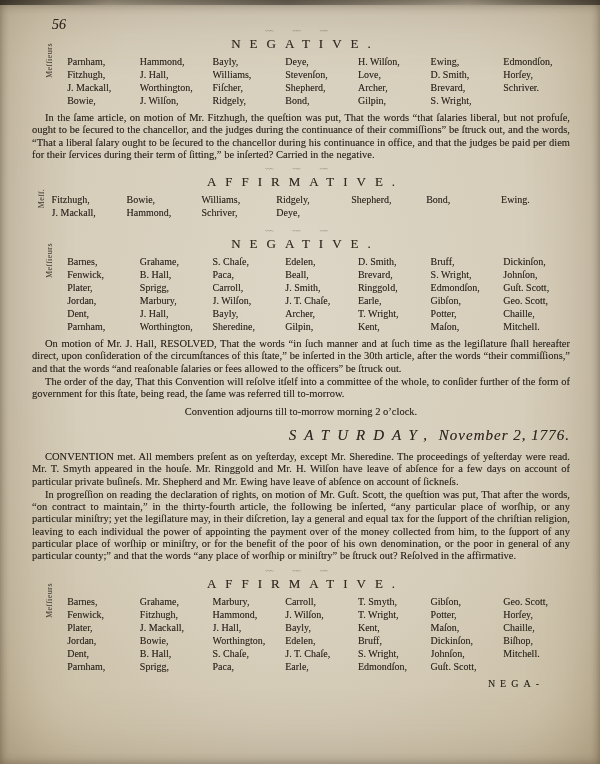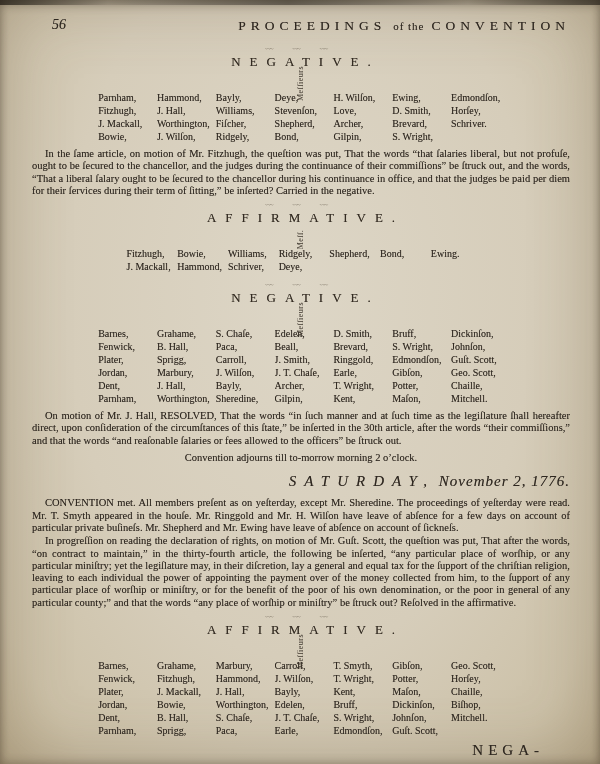--- a/index.html
+++ b/index.html
@@ -24,51 +24,46 @@
   .page-title .caps  { font-size:13.5px; letter-spacing:5px; }
   .page-title .lower { font-size:11px; letter-spacing:1px; margin:0 3px; }
 
   .orn { text-align:center; color:rgba(80,65,45,.30); font-size:9px; letter-spacing:8px;
          height:9px; line-height:9px; overflow:hidden; }
   .orn::before { content:"﹏ ﹏ ﹏"; }
 
   .vote-heading { text-align:center; font-size:13px; letter-spacing:9px; padding-left:9px;
                   margin:3px 0 4px; color:#33 2b22; color:#332b22; }
 
-  .vote-table { display:flex; align-items:center; margin:2px 0 5px;flex-direction:column; }
+  .vote-table { display:flex; align-items:flex-start; margin:2px 0 5px; }
   .vote-label { flex:0 0 18px; display:flex; align-items:center; justify-content:center; }
   .vote-label .rot { display:inline-block; transform:rotate(-90deg); white-space:nowrap;
                      font-size:8px; letter-spacing:.5px; color:#3a3229; opacity:.85; }
   .vote-grid { flex:1; display:grid; grid-template-columns:repeat(7,1fr);
                column-gap:6px; row-gap:1px; font-size:10px; line-height:12px; }
   .name-cell { white-space:nowrap; overflow:hidden; }
 
   .para { font-size:10.5px; line-height:12.3px; text-align:justify; text-indent:13px; margin:1px 0; }
   .center-line { text-align:center; font-size:10.5px; margin:5px 0 3px; text-indent:0; }
 
   .date-heading { text-align:right; font-size:15px; margin:9px 0 7px;font-style:italic; }
   .date-heading .day { letter-spacing:8px; }
   .date-heading .dt  { letter-spacing:1px; }
 
-  .catchword { text-align:right; padding-right:26px; font-size:15px; letter-spacing:5px; margin-top:5px; }
+  .catchword { text-align:right; padding-right:26px; font-size:10px; letter-spacing:5px; margin-top:5px; }
 </style>
 </head>
 <body>
 
 <div class="page">
   <div class="scan-edge"></div>
   <div class="content">
 
     <header class="page-header">
       <span class="page-number">56</span>
-      <span class="page-title">
-        <span class="caps">PROCEEDINGS</span>
-        <span class="lower">of the</span>
-        <span class="caps">CONVENTION</span>
-      </span>
     </header>
 
     <div class="orn"></div>
     <div class="vote-heading">NEGATIVE.</div>
 
     <div class="vote-table">
       <div class="vote-label">
         <span class="rot">Meſſieurs</span>
       </div>
       <div class="vote-grid">
@@ -177,20 +172,21 @@
           <span class="name-cell">Worthington,</span>
           <span class="name-cell">Sheredine,</span>
           <span class="name-cell">Gilpin,</span>
           <span class="name-cell">Kent,</span>
           <span class="name-cell">Maſon,</span>
           <span class="name-cell">Mitchell.</span>
         </div>
     </div>
 
     <p class="para">On motion of Mr. J. Hall, RESOLVED, That the words “in ſuch manner and at ſuch time as the legiſlature ſhall hereafter direct, upon conſideration of the circumſtances of this ſtate,” be inſerted in the 30th article, after the words “their commiſſions,” and that the words “and reaſonable ſalaries or fees allowed to the officers” be ſtruck out.</p>
+    <p class="para">The order of the day, That this Convention will reſolve itſelf into a committee of the whole, to conſider further of the form of government for this ſtate, being read, the ſame was referred till to-morrow.</p>
     <p class="para center-line">Convention adjourns till to-morrow morning 2 o’clock.</p>
 
     <div class="date-heading">
       <span class="day">SATURDAY,</span>
       <span class="dt">November 2, 1776.</span>
     </div>
 
     <p class="para">CONVENTION met. All members preſent as on yeſterday, except Mr. Sheredine. The proceedings of yeſterday were read. Mr. T. Smyth appeared in the houſe. Mr. Ringgold and Mr. H. Wilſon have leave of abſence for a few days on account of particular private buſineſs. Mr. Shepherd and Mr. Ewing have leave of abſence on account of ſickneſs.</p>
     <p class="para">In progreſſion on reading the declaration of rights, on motion of Mr. Guſt. Scott, the queſtion was put, That after the words, “on contract to maintain,” in the thirty-fourth article, the following be inſerted, “any particular place of worſhip, or any particular miniſtry; yet the legiſlature may, in their diſcretion, lay a general and equal tax for the ſupport of the chriſtian religion, leaving to each individual the power of appointing the payment over of the money collected from him, to the ſupport of any particular place of worſhip or miniſtry, or for the benefit of the poor of his own denomination, or the poor in general of any particular county;” and that the words “any place of worſhip or miniſtry” be ſtruck out? Reſolved in the affirmative.</p>
 

